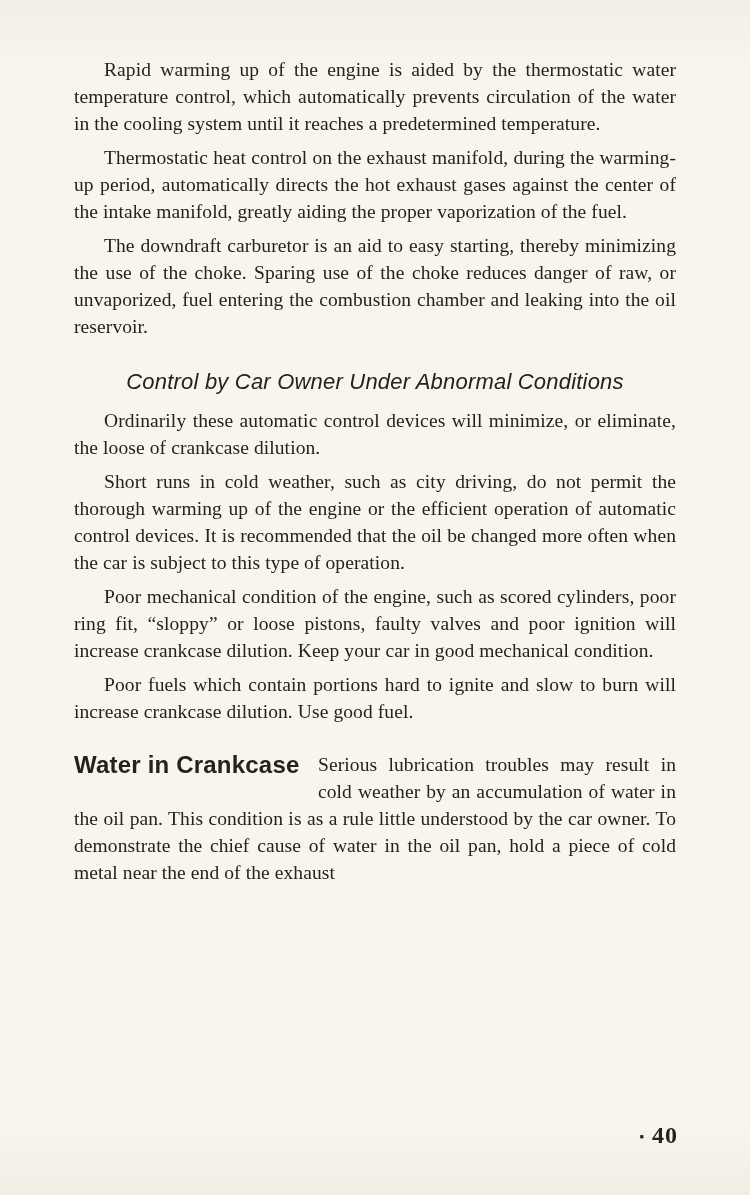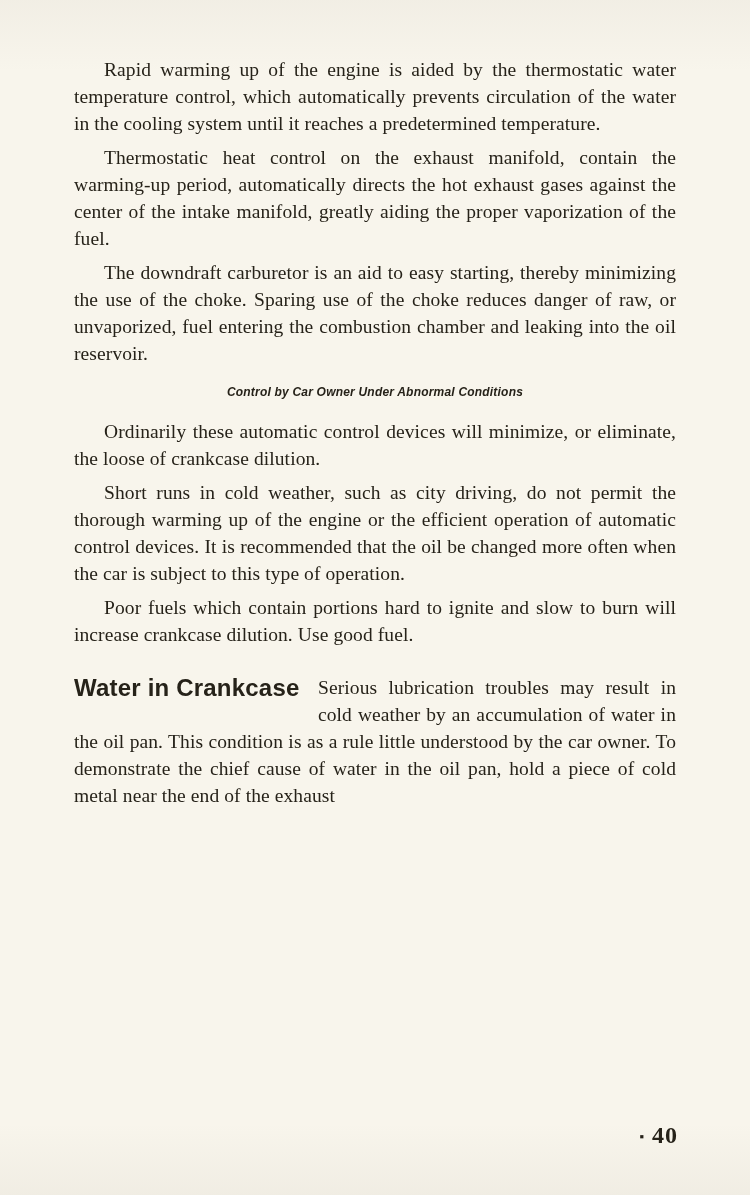--- a/index.html
+++ b/index.html
@@ -32,24 +32,24 @@
     letter-spacing:0.1px;
   }
   .para{
     margin:0 0 7px 0;
     text-indent:30px;
   }
   .para.no-indent{ text-indent:0; }
   .section-heading{
     font-family:"Liberation Sans","DejaVu Sans",sans-serif;
     font-style:italic;
-    font-weight:700;
-    font-size:12px;
+    font-weight:400;
+    font-size:22px;
     text-align:center;
-    margin:12px 0 12px 0;
+    margin:28px 0 12px 0;
     letter-spacing:0.2px;
   }
   .runin-para{
     margin-top:26px;
     text-indent:0;
   }
   .runin-heading{
     float:left;
     width:244px;
     height:54px;
@@ -77,27 +77,28 @@
     transform:translateY(1px);
   }
 </style>
 </head>
 <body>
 
 <div class="page">
   <main class="text-block">
 
     <p class="para">Rapid warming up of the engine is aided by the thermostatic water temperature control, which automatically prevents circulation of the water in the cooling system until it reaches a predetermined temperature.</p>
-    <p class="para">Thermostatic heat control on the exhaust manifold, contain the warming-up period, automatically directs the hot exhaust gases against the center of the intake manifold, greatly aiding the proper vaporization of the fuel.</p>
+    <p class="para">Thermostatic heat control on the exhaust manifold, during the warming-up period, automatically directs the hot exhaust gases against the center of the intake manifold, greatly aiding the proper vaporization of the fuel.</p>
     <p class="para">The downdraft carburetor is an aid to easy starting, thereby minimizing the use of the choke. Sparing use of the choke reduces danger of raw, or unvaporized, fuel entering the combustion chamber and leaking into the oil reservoir.</p>
 
     <h3 class="section-heading">Control by Car Owner Under Abnormal Conditions</h3>
 
     <p class="para">Ordinarily these automatic control devices will minimize, or eliminate, the loose of crankcase dilution.</p>
     <p class="para">Short runs in cold weather, such as city driving, do not permit the thorough warming up of the engine or the efficient operation of automatic control devices. It is recommended that the oil be changed more often when the car is subject to this type of operation.</p>
+    <p class="para">Poor mechanical condition of the engine, such as scored cylinders, poor ring fit, “sloppy” or loose pistons, faulty valves and poor ignition will increase crankcase dilution. Keep your car in good mechanical condition.</p>
     <p class="para">Poor fuels which contain portions hard to ignite and slow to burn will increase crankcase dilution. Use good fuel.</p>
 
     <p class="para runin-para">
       <span class="runin-heading">Water in Crankcase</span>
       <span>Serious lubrication troubles may result in cold weather by an accumulation of water in the oil pan. This condition is as a rule little understood by the car owner. To demonstrate the chief cause of water in the oil pan, hold a piece of cold metal near the end of the exhaust</span>
     </p>
 
   </main>
 
   <div class="page-number">

